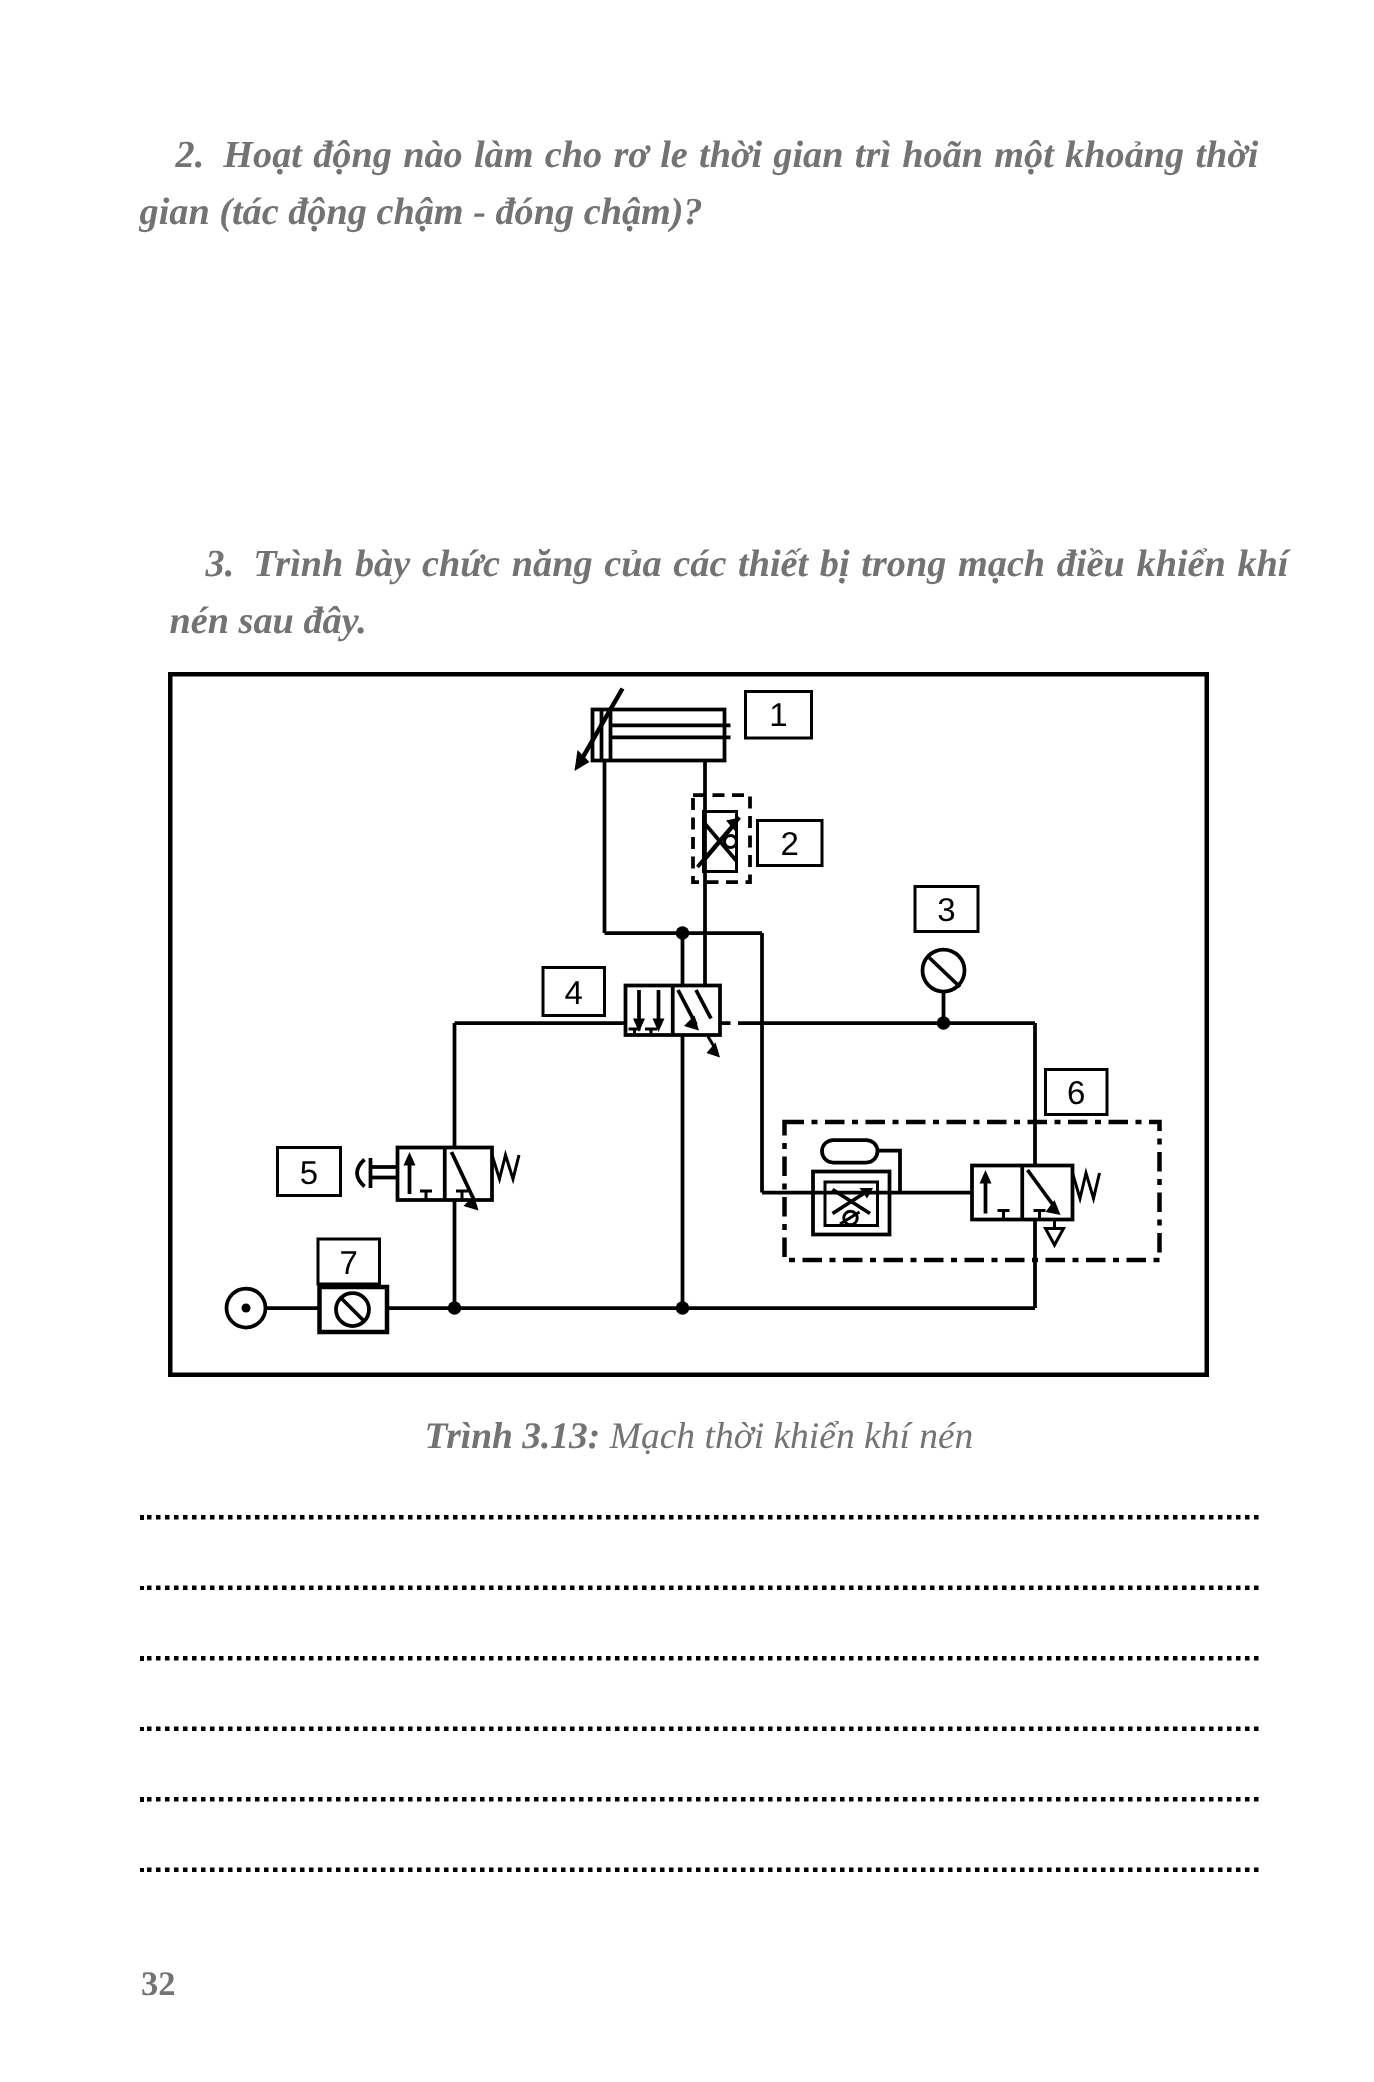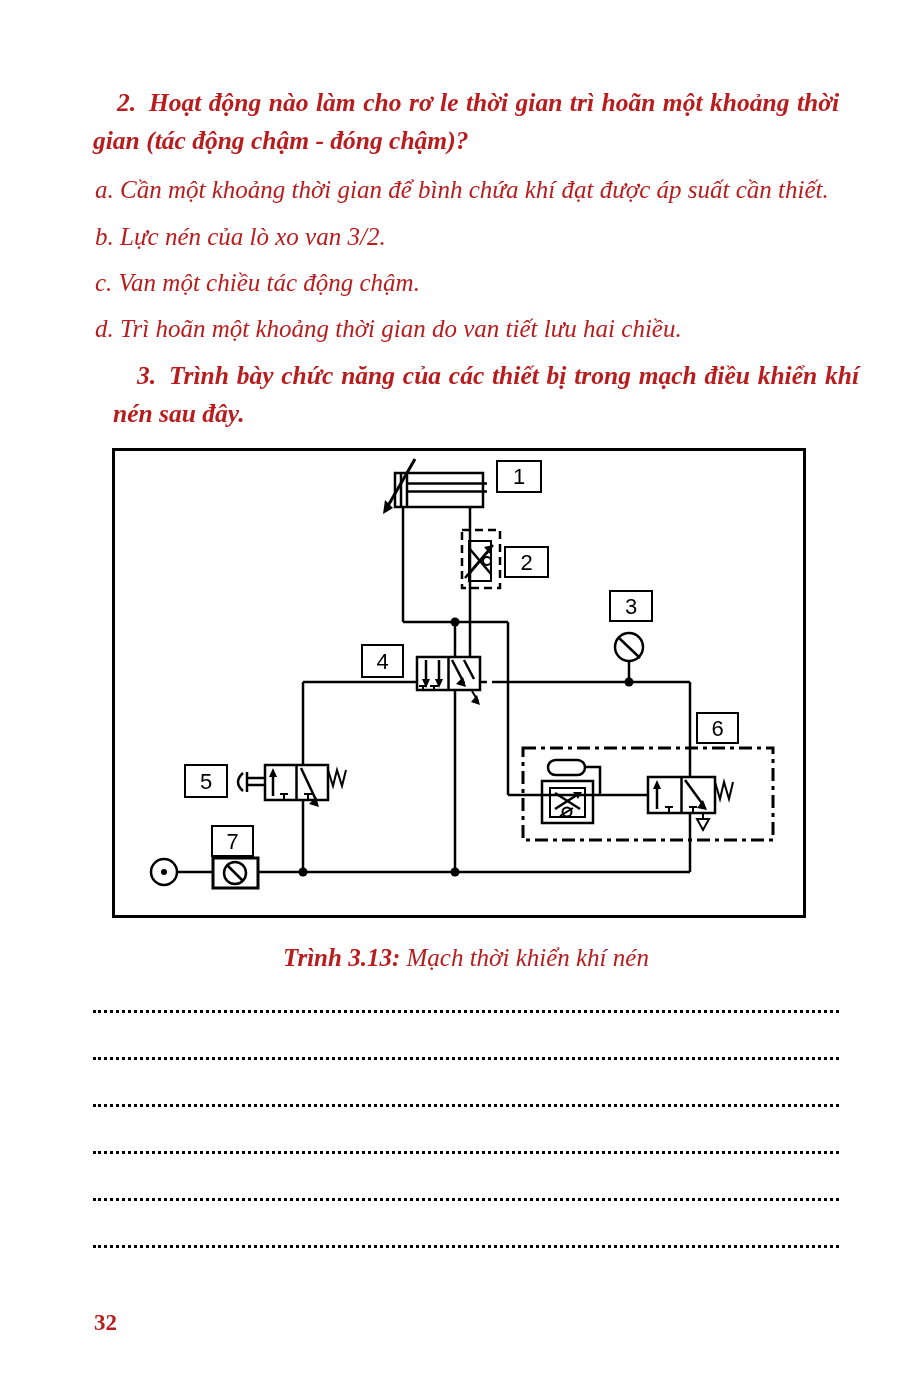--- a/index.html
+++ b/index.html
@@ -1,18 +1,18 @@
 <!DOCTYPE html>
 <html><head>
 <meta charset="utf-8">
 <style>
   html,body { margin:0; padding:0; background:#888; }
   .page {
     position:relative; width:916px; height:1388px; margin:0 auto;
-    background:#ffffff; color:#b91c1c;
+    background:#ffffff; color:#737373;
     font-family:"Liberation Serif", serif;
     overflow:hidden;
   }
   .question {
     position:absolute; left:93px; width:746px;
     font-size:25.5px; line-height:38px;
     font-weight:bold; font-style:italic;
     text-align:justify; text-indent:24px;
   }
   .option {
@@ -33,24 +33,20 @@
   }
   svg text { font-family:"Liberation Sans", sans-serif; font-size:22px; }
 </style>
 </head>
 <body>
 
 <div class="page">
 
   <div class="question" style="top:84px;"><span>2.</span> <span>Hoạt động nào làm cho rơ le thời gian trì hoãn một khoảng thời gian (tác động chậm - đóng chậm)?</span></div>
 
-  <div class="option" style="top:174px;">a. Cần một khoảng thời gian để bình chứa khí đạt được áp suất cần thiết.</div>
-  <div class="option" style="top:221px;">b. Lực nén của lò xo van 3/2.</div>
-  <div class="option" style="top:267px;">c. Van một chiều tác động chậm.</div>
-  <div class="option" style="top:313px;">d. Trì hoãn một khoảng thời gian do van tiết lưu hai chiều.</div>
 
   <div class="question" style="top:357px;margin-left:20px;"><span>3.</span> <span>Trình bày chức năng của các thiết bị trong mạch điều khiển khí nén sau đây.</span></div>
 
   <div class="figure-box">
     <svg width="694" height="470" viewBox="0 0 694 470">
 
       <rect x="1.5" y="1.5" width="691" height="467" fill="none" stroke="#000" stroke-width="3"></rect>
 
       <g stroke="#000" stroke-width="2.5" fill="none">
         <path d="M291,59 V174"></path>

